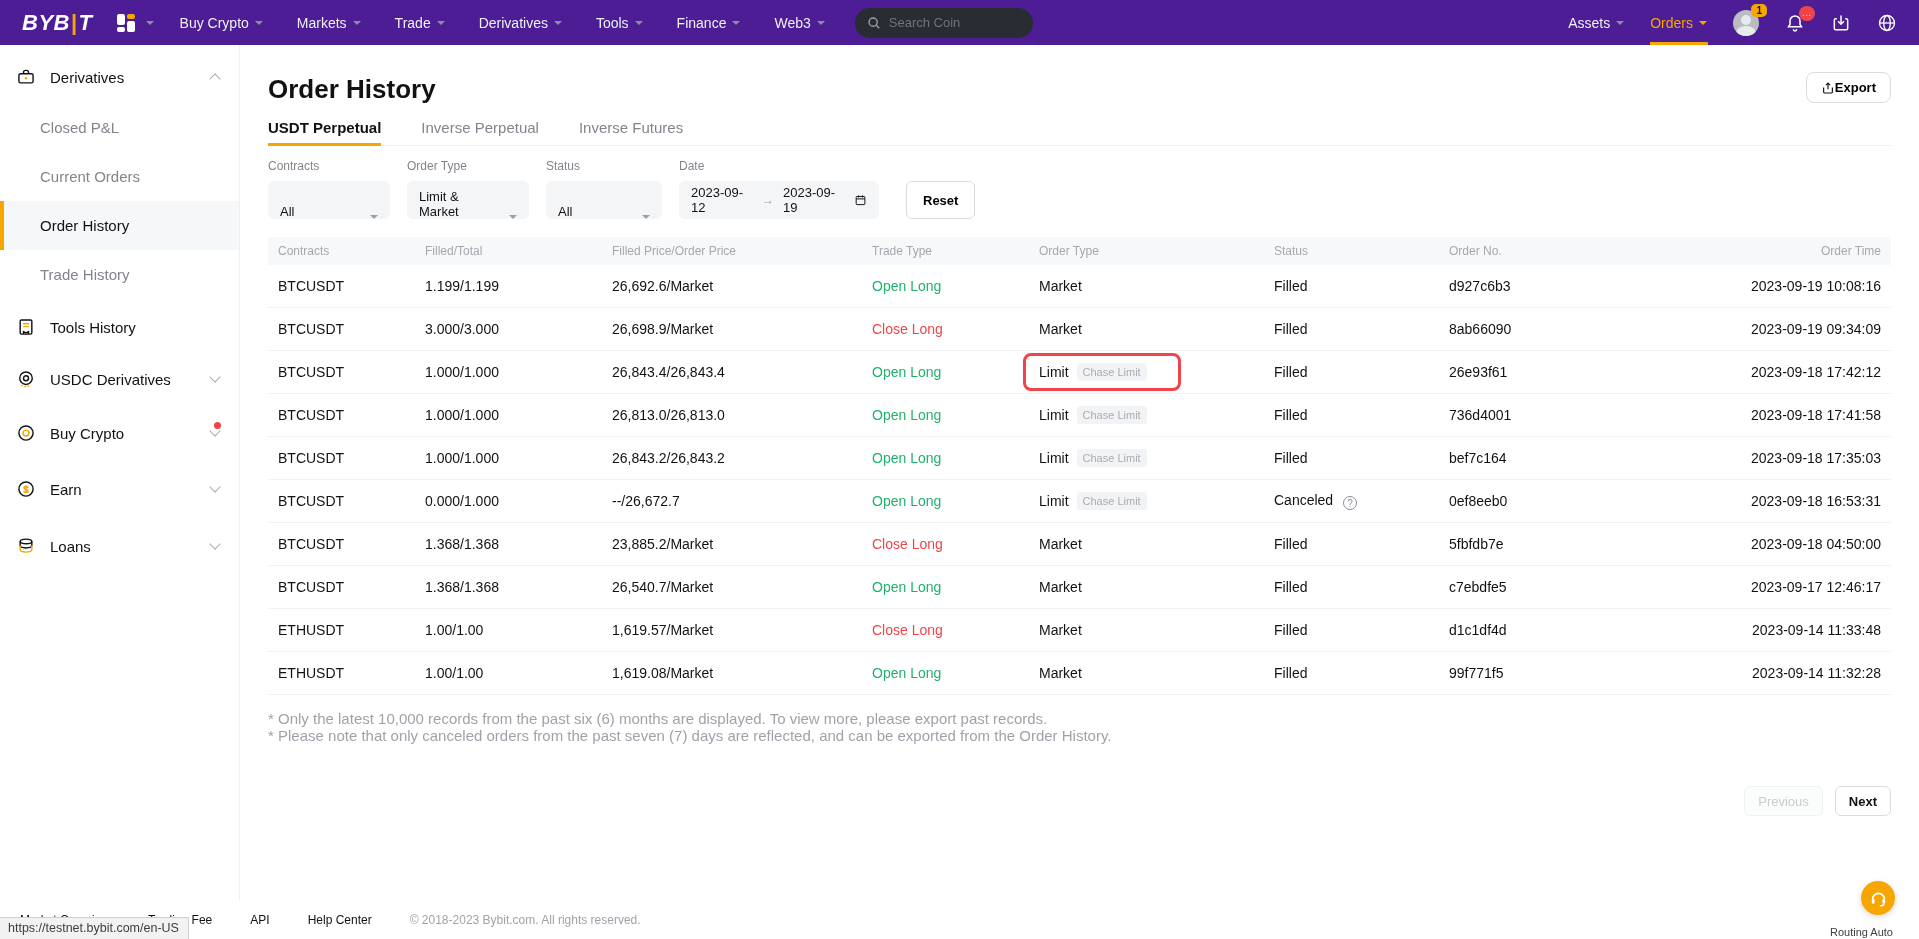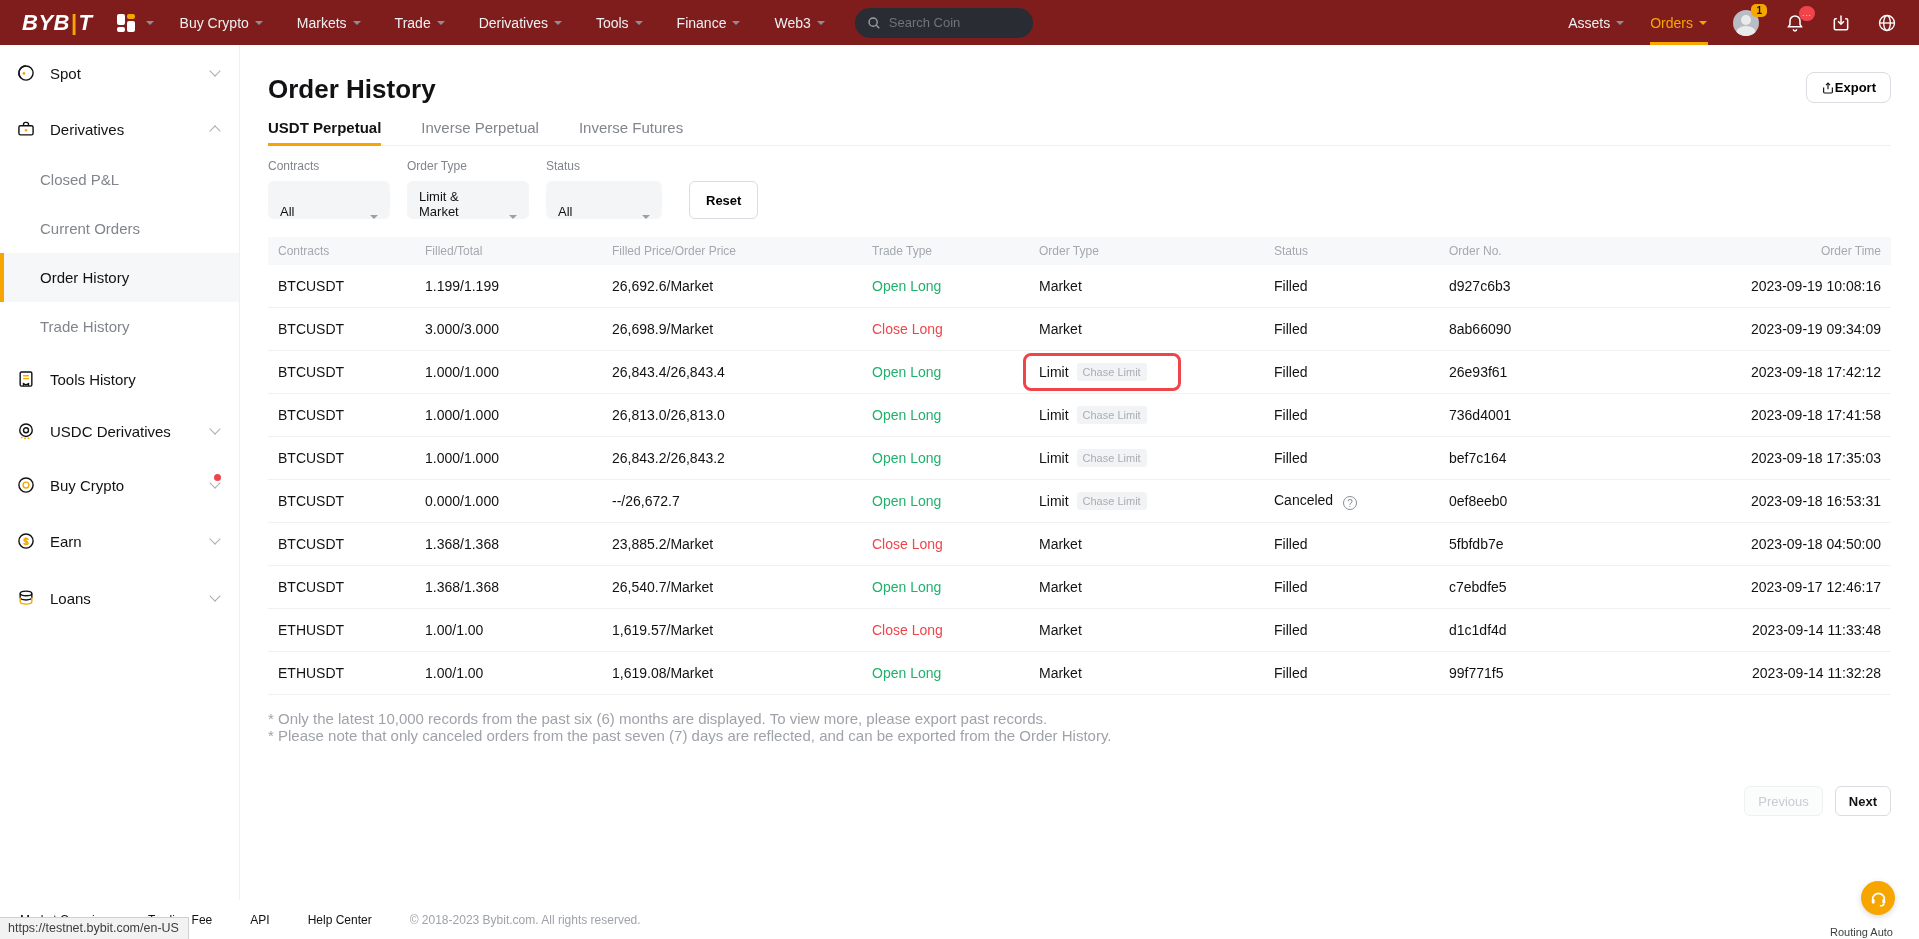--- a/index.html
+++ b/index.html
@@ -5,21 +5,21 @@
   * { margin:0; padding:0; box-sizing:border-box; }
   html,body { width:1919px; height:939px; }
   body {
     font-family:"Liberation Sans","DejaVu Sans",sans-serif;
     background:#ffffff; color:#121214; position:relative; overflow:hidden;
   }
 
   
   .topnav {
     position:absolute; top:0; left:0; width:1919px; height:45px;
-    background:#7f1d1d; display:flex; align-items:center; padding:0 22px;
+    background:#4c1d95; display:flex; align-items:center; padding:0 22px;
     z-index:30;
   }
   .logo { display:flex; align-items:baseline; font-weight:800; font-size:22px; color:#fff; letter-spacing:.5px; margin-right:24px; font-style:italic; }
   .logo .bar { color:#f7a600; font-style:normal; margin:0 1px; font-weight:700; }
   .apps { display:flex; align-items:center; margin-right:26px; cursor:pointer; }
   .grid-icon { width:18px; height:18px; position:relative; margin-right:5px; }
   .grid-icon i { position:absolute; background:#fff; border-radius:2px; }
   .grid-icon i:nth-child(1){ left:0; top:0; width:8px; height:11px; }
   .grid-icon i:nth-child(2){ left:0; bottom:0; width:8px; height:5px; }
   .grid-icon i:nth-child(3){ right:0; top:0; width:8px; height:5px; background:#f7a600; }
@@ -198,29 +198,20 @@
       <svg width="20" height="20" viewBox="0 0 24 24" fill="none" stroke="#fff" stroke-width="1.6">
           <circle cx="12" cy="12" r="9"></circle>
           <ellipse cx="12" cy="12" rx="4" ry="9"></ellipse>
           <path d="M3.5 12h17"></path>
         </svg>
     </div>
   </div>
 </div>
 
 <div class="sidebar">
-  <div class="side-item">
-    <svg class="sicon" viewBox="0 0 24 24" fill="none" stroke="#121214" stroke-width="1.7">
-        <circle cx="12" cy="12" r="8.5"></circle>
-        <path d="M12 3.5a8.5 8.5 0 0 0-6 14.5"></path>
-        <circle cx="9.5" cy="12.5" r="1.6" fill="#f7a600" stroke="none"></circle>
-      </svg>
-    <span class="slabel">Spot</span>
-    <span class="chev"></span>
-  </div>
   <div class="side-item mt4">
     <svg class="sicon" viewBox="0 0 24 24" fill="none" stroke="#121214" stroke-width="1.7">
         <rect x="3.5" y="8" width="17" height="11" rx="2"></rect>
         <path d="M9 8V6.5A2.5 2.5 0 0 1 11.5 4h1A2.5 2.5 0 0 1 15 6.5V8"></path>
         <circle cx="12" cy="13.5" r="1.5" fill="#f7a600" stroke="none"></circle>
       </svg>
     <span class="slabel">Derivatives</span>
     <span class="chev up"></span>
   </div>
   <div class="side-sub">
@@ -313,20 +304,32 @@
           <span class="caret"></span>
       </div>
     </div>
     <div class="filter">
       <span class="flabel">Status</span>
       <div class="fselect w-status">
         <span>All</span>
           <span class="caret"></span>
       </div>
     </div>
+    <div class="filter">
+      <span class="flabel">Date</span>
+      <div class="date-box">
+        <span>2023-09-12</span>
+        <span class="date-arrow">→</span>
+        <span>2023-09-19</span>
+        <svg width="14" height="14" viewBox="0 0 24 24" fill="none" stroke="#121214" stroke-width="1.8">
+            <rect x="4" y="5.5" width="16" height="15" rx="1.5"></rect>
+            <path d="M4 10h16M8.5 3.5v4M15.5 3.5v4"></path>
+          </svg>
+      </div>
+    </div>
     <button class="reset-btn">Reset</button>
   </div>
 
   <div class="table">
     <div class="trow thead">
       <div>Contracts</div>
       <div>Filled/Total</div>
       <div>Filled Price/Order Price</div>
       <div>Trade Type</div>
       <div>Order Type</div>

